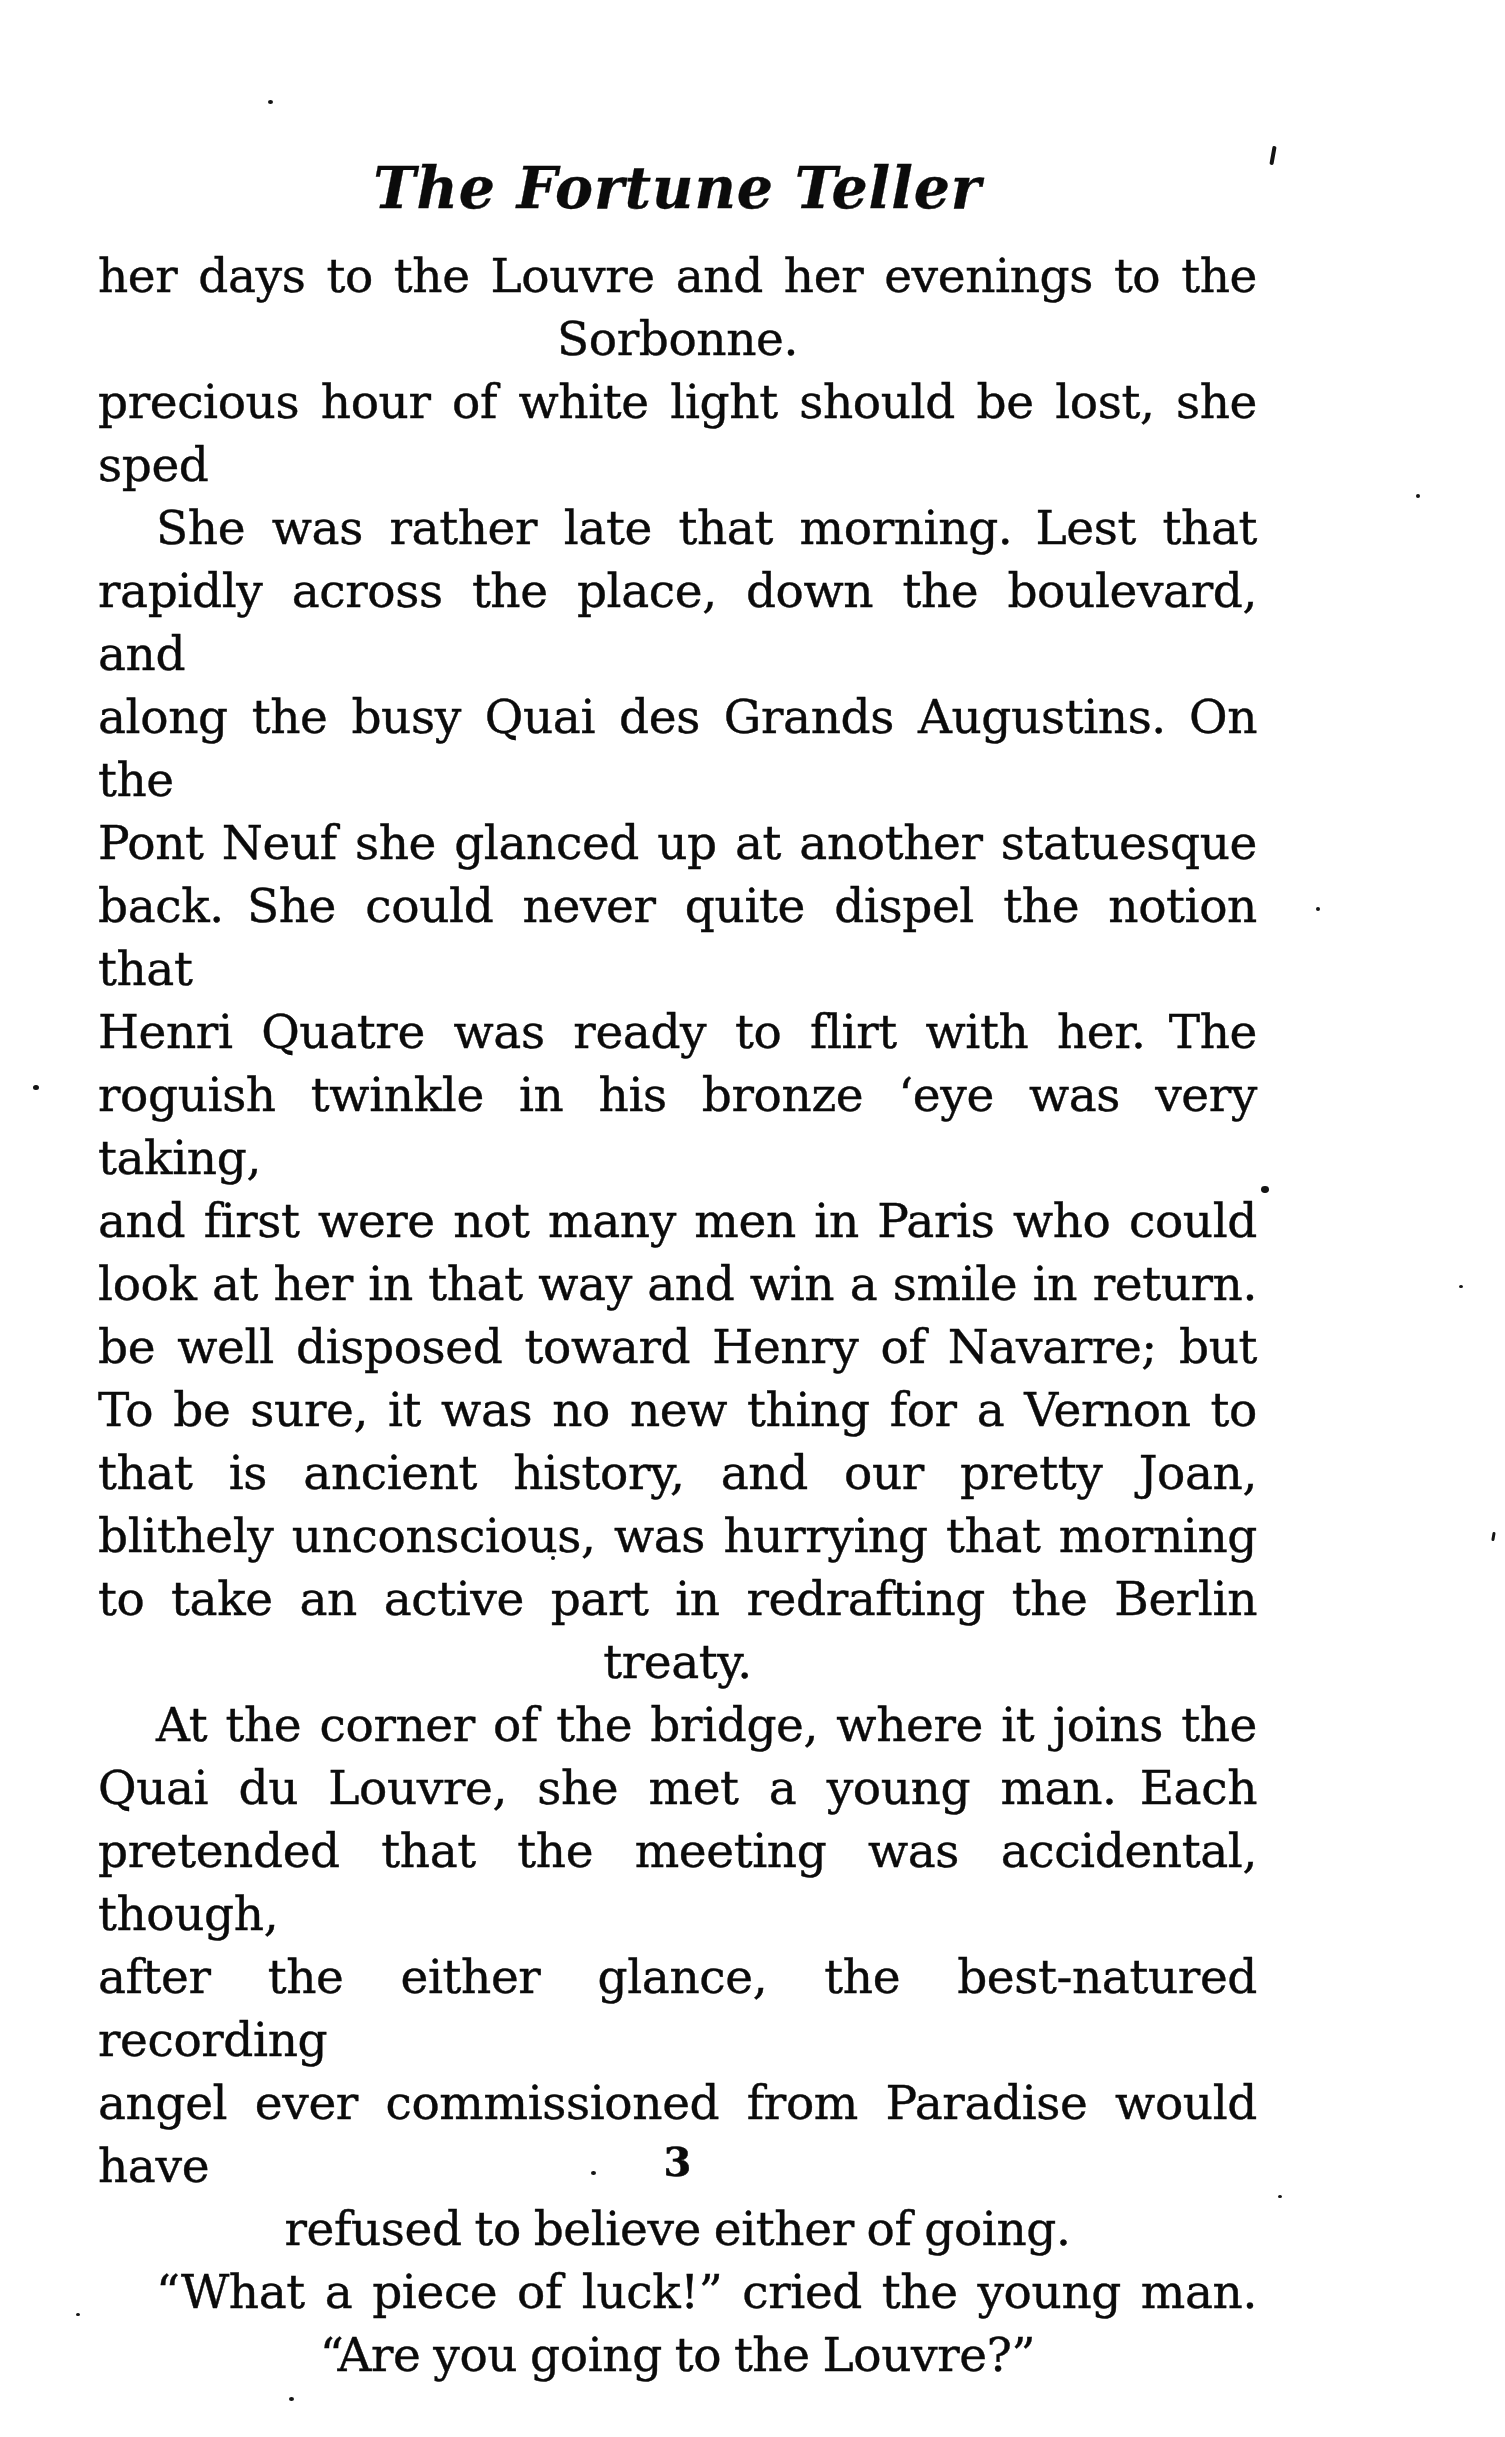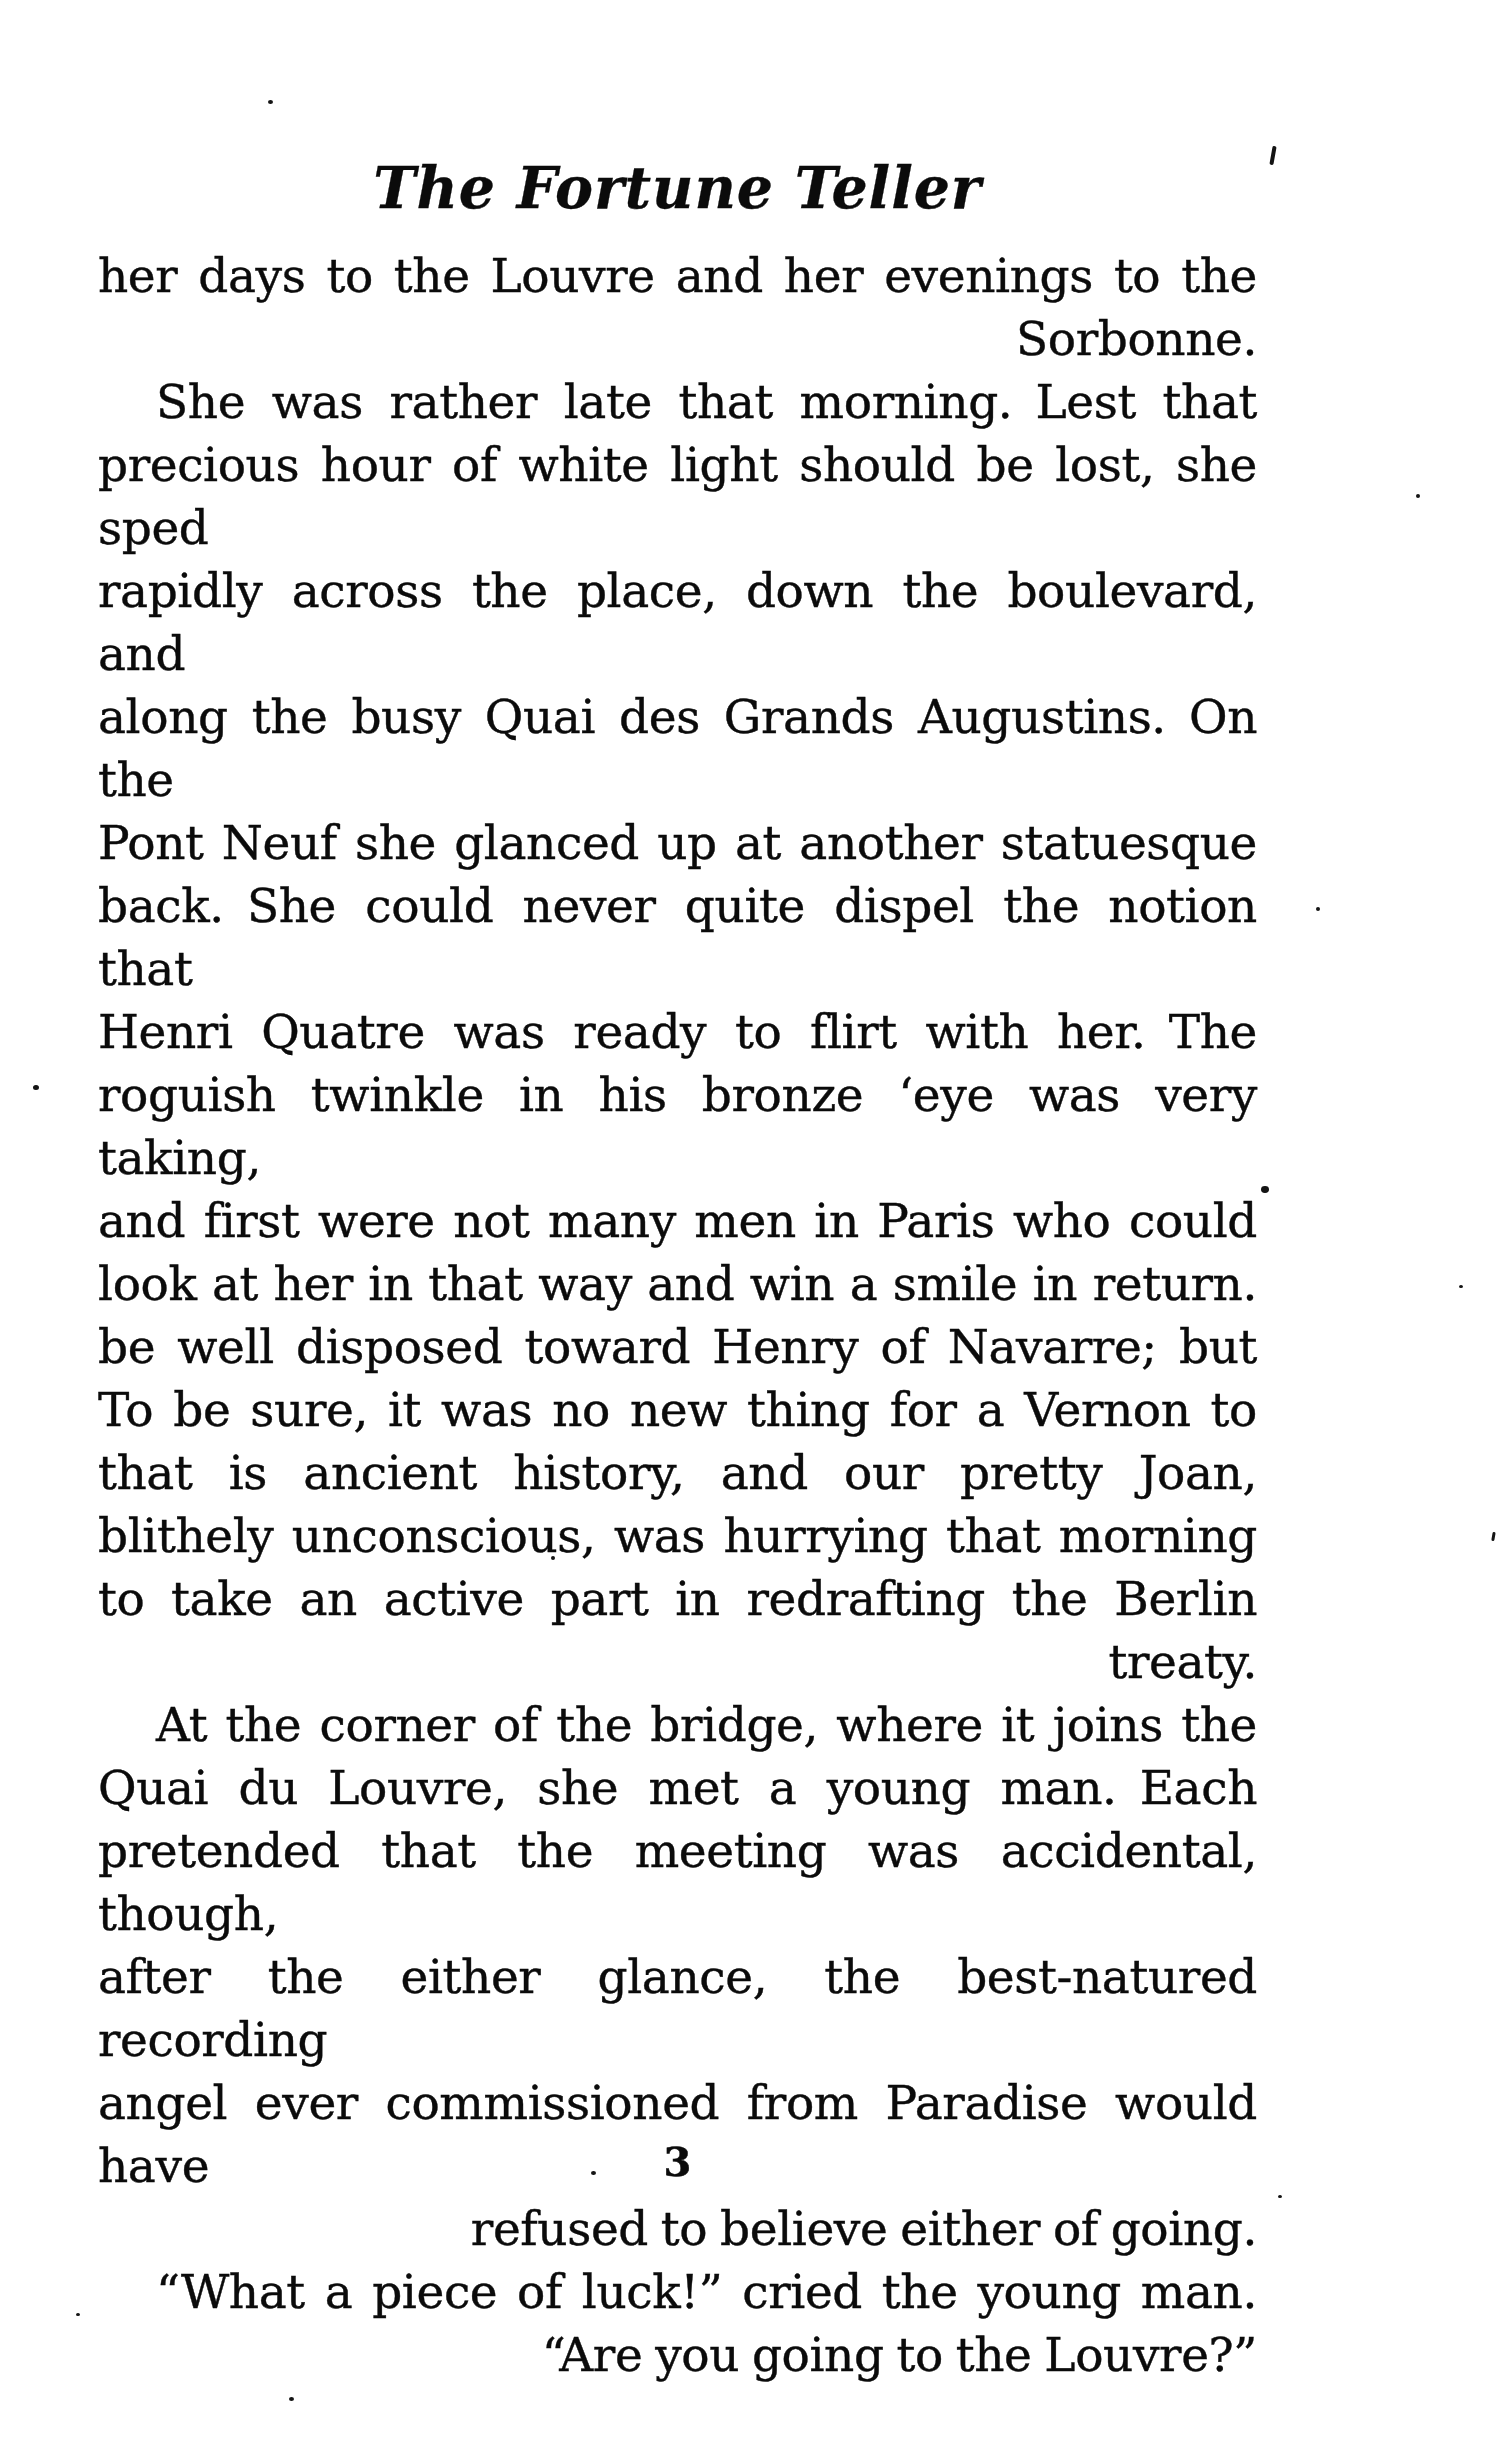--- a/index.html
+++ b/index.html
@@ -37,21 +37,21 @@
     position: absolute;
     left: 98px;
     top: 244px;
     width: 1159px;
     font-size: 47px;
     line-height: 63px;
     letter-spacing: -0.4px;
     word-spacing: -1.7px;
     -webkit-text-stroke: 0.4px #0b0b0b;
   }
-  .line { text-align: right; }
+  .line { text-align: center; }
   .line.j {
     text-align: justify;
     text-align-last: justify;
   }
   .line.i { text-indent: 58px; }
   .pagenum {
     position: absolute;
     left: 98px;
     top: 2142px;
     width: 1159px;
@@ -76,22 +76,22 @@
 </head>
 <body>
 
 <div class="page">
 
   <div class="title">The Fortune Teller</div>
 
   <div class="textblock">
     <div class="line j">her days to the Louvre and her evenings to the</div>
     <div class="line">Sorbonne.</div>
+    <div class="line j">precious hour of white light should be lost, she sped</div>
     <div class="line j i">She was rather late that morning. Lest that</div>
-    <div class="line j">precious hour of white light should be lost, she sped</div>
     <div class="line j">rapidly across the place, down the boulevard, and</div>
     <div class="line j">along the busy Quai des Grands Augustins. On the</div>
     <div class="line j">Pont Neuf she glanced up at another statuesque</div>
     <div class="line j">back. She could never quite dispel the notion that</div>
     <div class="line j">Henri Quatre was ready to flirt with her. The</div>
     <div class="line j">roguish twinkle in his bronze ‘eye was very taking,</div>
     <div class="line j">and first were not many men in Paris who could</div>
     <div class="line j">look at her in that way and win a smile in return.</div>
     <div class="line j">be well disposed toward Henry of Navarre; but</div>
     <div class="line j">To be sure, it was no new thing for a Vernon to</div>

